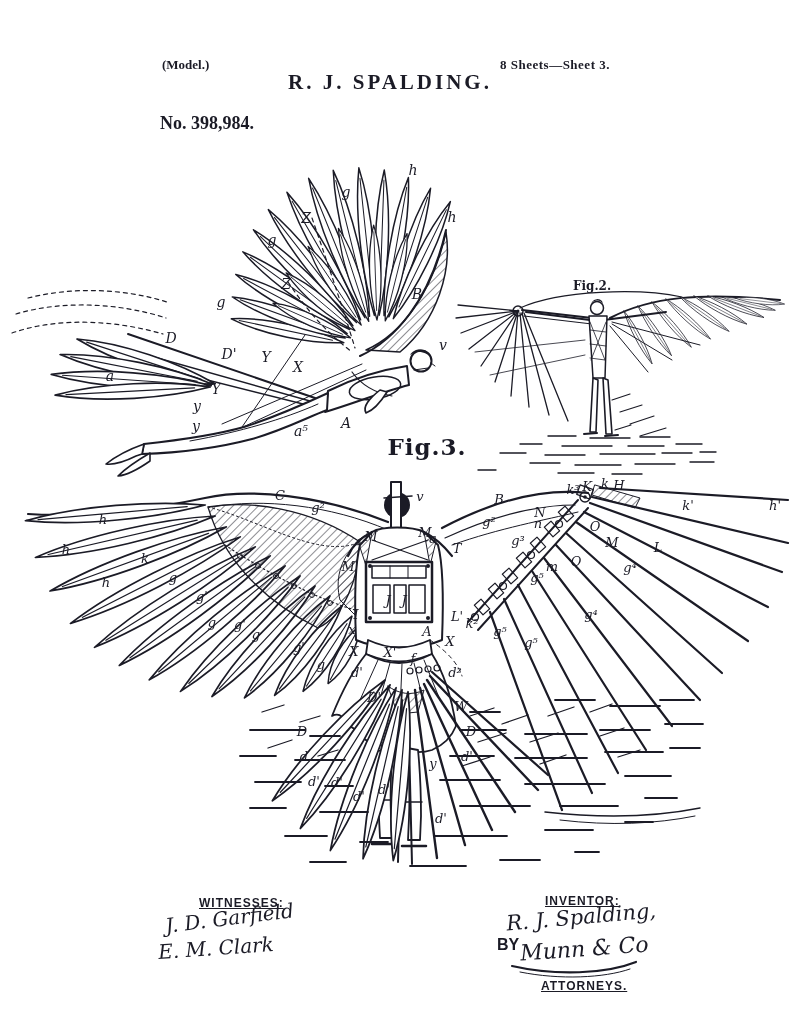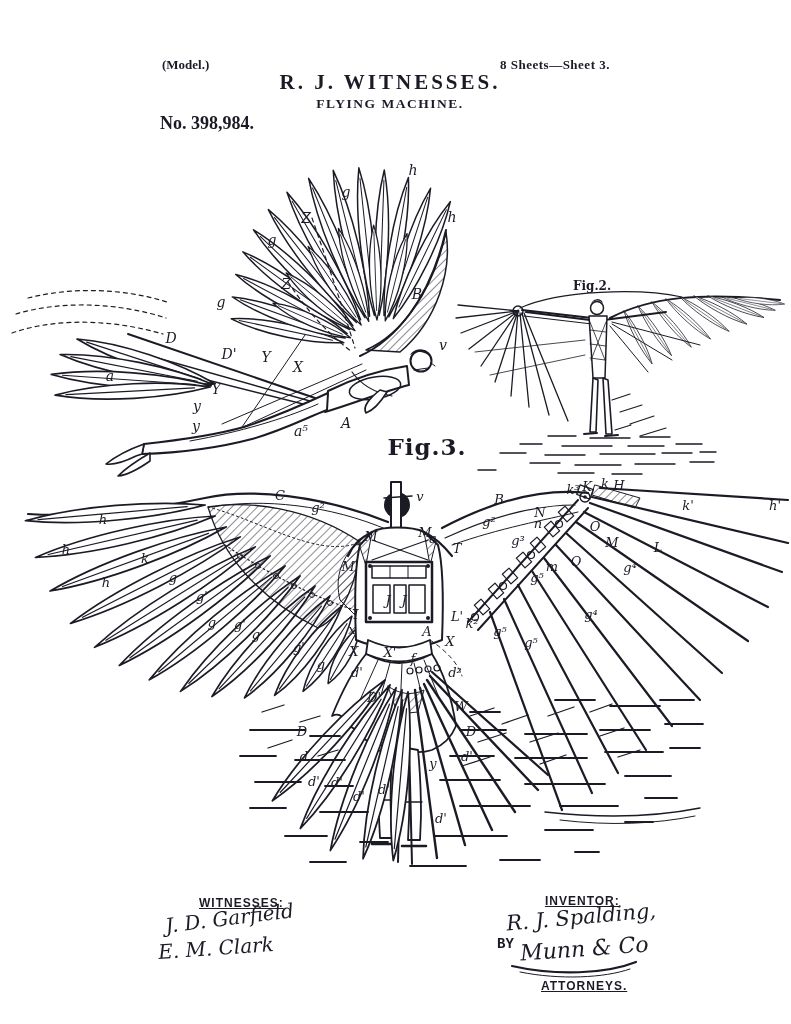--- a/index.html
+++ b/index.html
@@ -21,21 +21,21 @@
   .labels{left:0;top:0;width:791px;height:1024px;pointer-events:none;}
   .plabel{position:absolute;transform:translate(-50%,-50%);font:italic 13px "DejaVu Serif",serif;color:#1b1b26;white-space:nowrap;}
   .labels-fig1 .plabel{font-size:14px;}
   
   .watermark{left:78px;top:436px;font-family:"Liberation Sans",sans-serif;font-weight:bold;
              font-size:126px;letter-spacing:2px;color:rgba(148,153,168,0.22);z-index:6;pointer-events:none;}
   
   .small-head{font-size:12px;font-weight:bold;letter-spacing:1px;font-family:"Liberation Sans",sans-serif;text-decoration:underline;}
   .witnesses{left:199px;top:896px;}
   .invhead{left:545px;top:894px;}
-  .by{left:497px;top:936px;font-size:14px;font-weight:bold;font-family:Liberation Mono, monospace;}
+  .by{left:497px;top:936px;font-size:16px;font-weight:bold;font-family:Liberation Sans, sans-serif;}
   .attorneys{left:541px;top:971px;margin-top:8px;}
   .script{font-family:"DejaVu Serif",serif;font-style:italic;white-space:nowrap;}
   .w1{left:165px;top:906px;font-size:20px;transform:rotate(-7deg);}
   .w2{left:158px;top:936px;font-size:20px;transform:rotate(-4deg);}
   .invsig{left:506px;top:905px;font-size:21px;transform:rotate(-5deg);}
   .attsig{left:520px;top:936px;font-size:22px;transform:rotate(-4deg);}
   
   .art{position:absolute;left:0;top:0;z-index:1;}
   .txt{z-index:4;}
   .s{stroke:#1b1b26;fill:none;}
@@ -308,22 +308,21 @@
   </g>
 
   <g>
     <path class="s" stroke-width="2.2" d="M512,966 C556,976 606,974 636,962"></path>
     <path class="s" stroke-width="1" d="M520,972 C560,980 604,978 630,969"></path>
   </g>
 </svg>
 
 <div class="abs txt model">(Model.)</div>
 <div class="abs txt sheet">8 Sheets—Sheet 3.</div>
-<div class="abs txt name">R. J. WITNESSES.</div>
-<div class="abs txt ititle">FLYING MACHINE.</div>
+<div class="abs txt name">R. J. SPALDING.</div>
 <div class="abs txt pnum">No. 398,984.</div>
 
 <div class="abs txt figcap fig2cap">Fig.2.</div>
 <div class="abs txt figcap fig3cap">Fig.3.</div>
 
 <div class="abs txt labels labels-fig1">
 
 <span class="plabel" style="left: 413px; top: 170px;">h</span>
       <span class="plabel" style="left: 452px; top: 217px;">h</span>
       <span class="plabel" style="left: 346px; top: 192px;">g</span>

